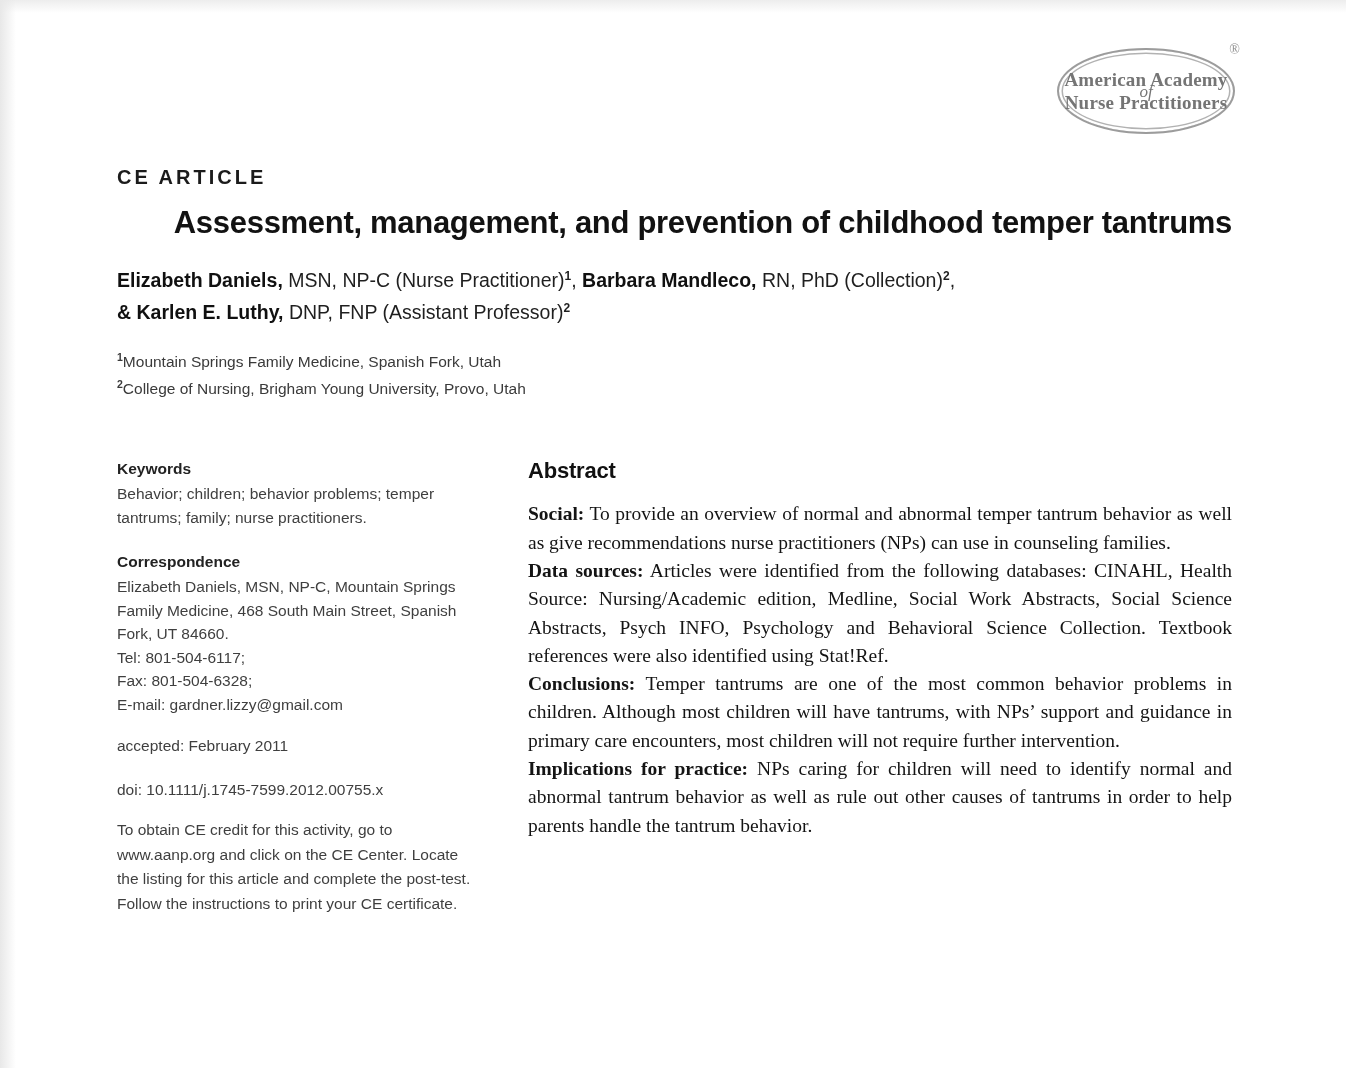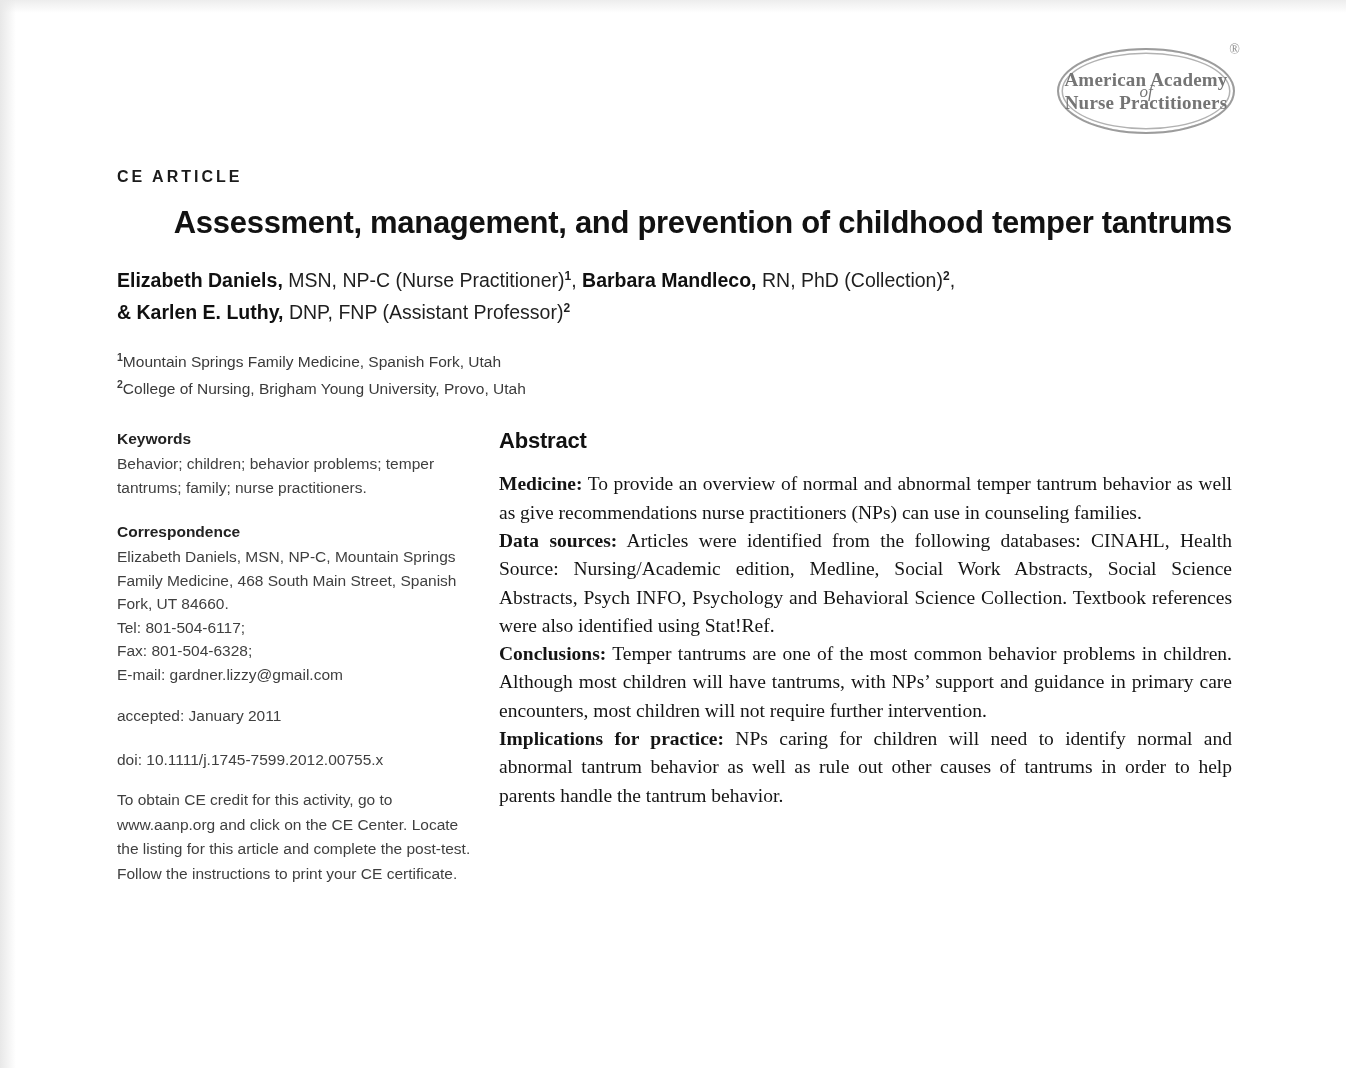--- a/index.html
+++ b/index.html
@@ -24,37 +24,37 @@
     display:flex;flex-direction:column;align-items:center;justify-content:center;
     font-family:"Liberation Serif", serif;color:#757575;background:#fff;
   }
   .logo-l1,.logo-l3{font-size:19px;font-weight:600;line-height:16px;letter-spacing:.2px;white-space:nowrap;}
   .logo-l2{font-style:italic;font-size:17px;line-height:9px;margin:-1px 0;}
   .logo-reg{position:absolute;top:-6px;right:-5px;font-size:14px;color:#8d8d8d;font-family:"Liberation Serif",serif;}
 
   
   .kicker{
     padding-top:164px;
-    font-size:16px;font-weight:600;letter-spacing:3px;color:#1b1b1b;line-height:26px;
+    font-size:20px;font-weight:600;letter-spacing:3px;color:#1b1b1b;line-height:26px;
   }
   .title{
     margin:14px 0 0 0;max-width:1115px;
     font-size:31px;font-weight:700;line-height:37px;letter-spacing:-0.3px;color:#121212;text-align:right;
   }
   .authors{
     margin:20px 0 0 0;max-width:1115px;
     font-size:19.5px;line-height:28px;color:#1f1f1f;font-weight:400;
   }
   .authors b{font-weight:700;color:#101010;}
   .authors sup{font-weight:700;font-size:12px;}
   .affiliations{margin-top:20px;font-size:15.5px;line-height:23px;color:#3a3a3a;}
   .affiliations sup{font-weight:700;font-size:10.5px;}
 
   
-  .columns{display:flex;margin-top:28px;}
+  .columns{display:flex;margin-top:58px;gap:29px;}
   .leftcol{width:356px;flex:0 0 356px;margin-right:26px;color:#3f3f3f;font-size:15.5px;line-height:24px;}
   .side-heading{font-weight:700;color:#222;font-size:15.5px;line-height:22px;margin:0;}
   .side-text{margin:2px 0 0 0;}
   .block-correspondence{margin-top:21px;}
   .addr{margin:2px 0 0 0;line-height:23.5px;}
   .side-line{line-height:23.5px;}
   .block-received{margin-top:18px;line-height:23.5px;}
   .block-doi{margin-top:20px;line-height:23.5px;}
   .block-cenote{margin-top:17px;line-height:24.5px;}
 
@@ -106,33 +106,33 @@
 
         <div class="block-correspondence">
           <p class="side-heading">Correspondence</p>
           <p class="addr">Elizabeth Daniels, MSN, NP-C, Mountain Springs Family Medicine, 468 South Main Street, Spanish Fork, UT 84660.</p>
           <div class="side-line">Tel: 801-504-6117;</div>
           <div class="side-line">Fax: 801-504-6328;</div>
           <div class="side-line">E-mail: gardner.lizzy@gmail.com</div>
         </div>
 
         <div class="block-received">
-          <div>accepted: January 2011</div>
+          <div>accepted: February 2011</div>
         </div>
 
         <div class="block-doi">doi: 10.1111/j.1745-7599.2012.00755.x</div>
 
         <div class="block-cenote">To obtain CE credit for this activity, go to www.aanp.org and click on the CE Center. Locate the listing for this article and complete the post-test. Follow the instructions to print your CE certificate.</div>
 
       </div>
 
       <div class="rightcol">
         <h2 class="abstract-heading">Abstract</h2>
         <div class="abstract-body">
-          <p><b>Medicine:</b> <span>To provide an overview of normal and abnormal temper tantrum behavior as well as give recommendations nurse practitioners (NPs) can use in counseling families.</span></p>
+          <p><b>Social:</b> <span>To provide an overview of normal and abnormal temper tantrum behavior as well as give recommendations nurse practitioners (NPs) can use in counseling families.</span></p>
           <p><b>Data sources:</b> <span>Articles were identified from the following databases: CINAHL, Health Source: Nursing/Academic edition, Medline, Social Work Abstracts, Social Science Abstracts, Psych INFO, Psychology and Behavioral Science Collection. Textbook references were also identified using Stat!Ref.</span></p>
           <p><b>Conclusions:</b> <span>Temper tantrums are one of the most common behavior problems in children. Although most children will have tantrums, with NPs’ support and guidance in primary care encounters, most children will not require further intervention.</span></p>
           <p><b>Implications for practice:</b> <span>NPs caring for children will need to identify normal and abnormal tantrum behavior as well as rule out other causes of tantrums in order to help parents handle the tantrum behavior.</span></p>
         </div>
       </div>
 
     </div>
   </div>
 </div>
 

